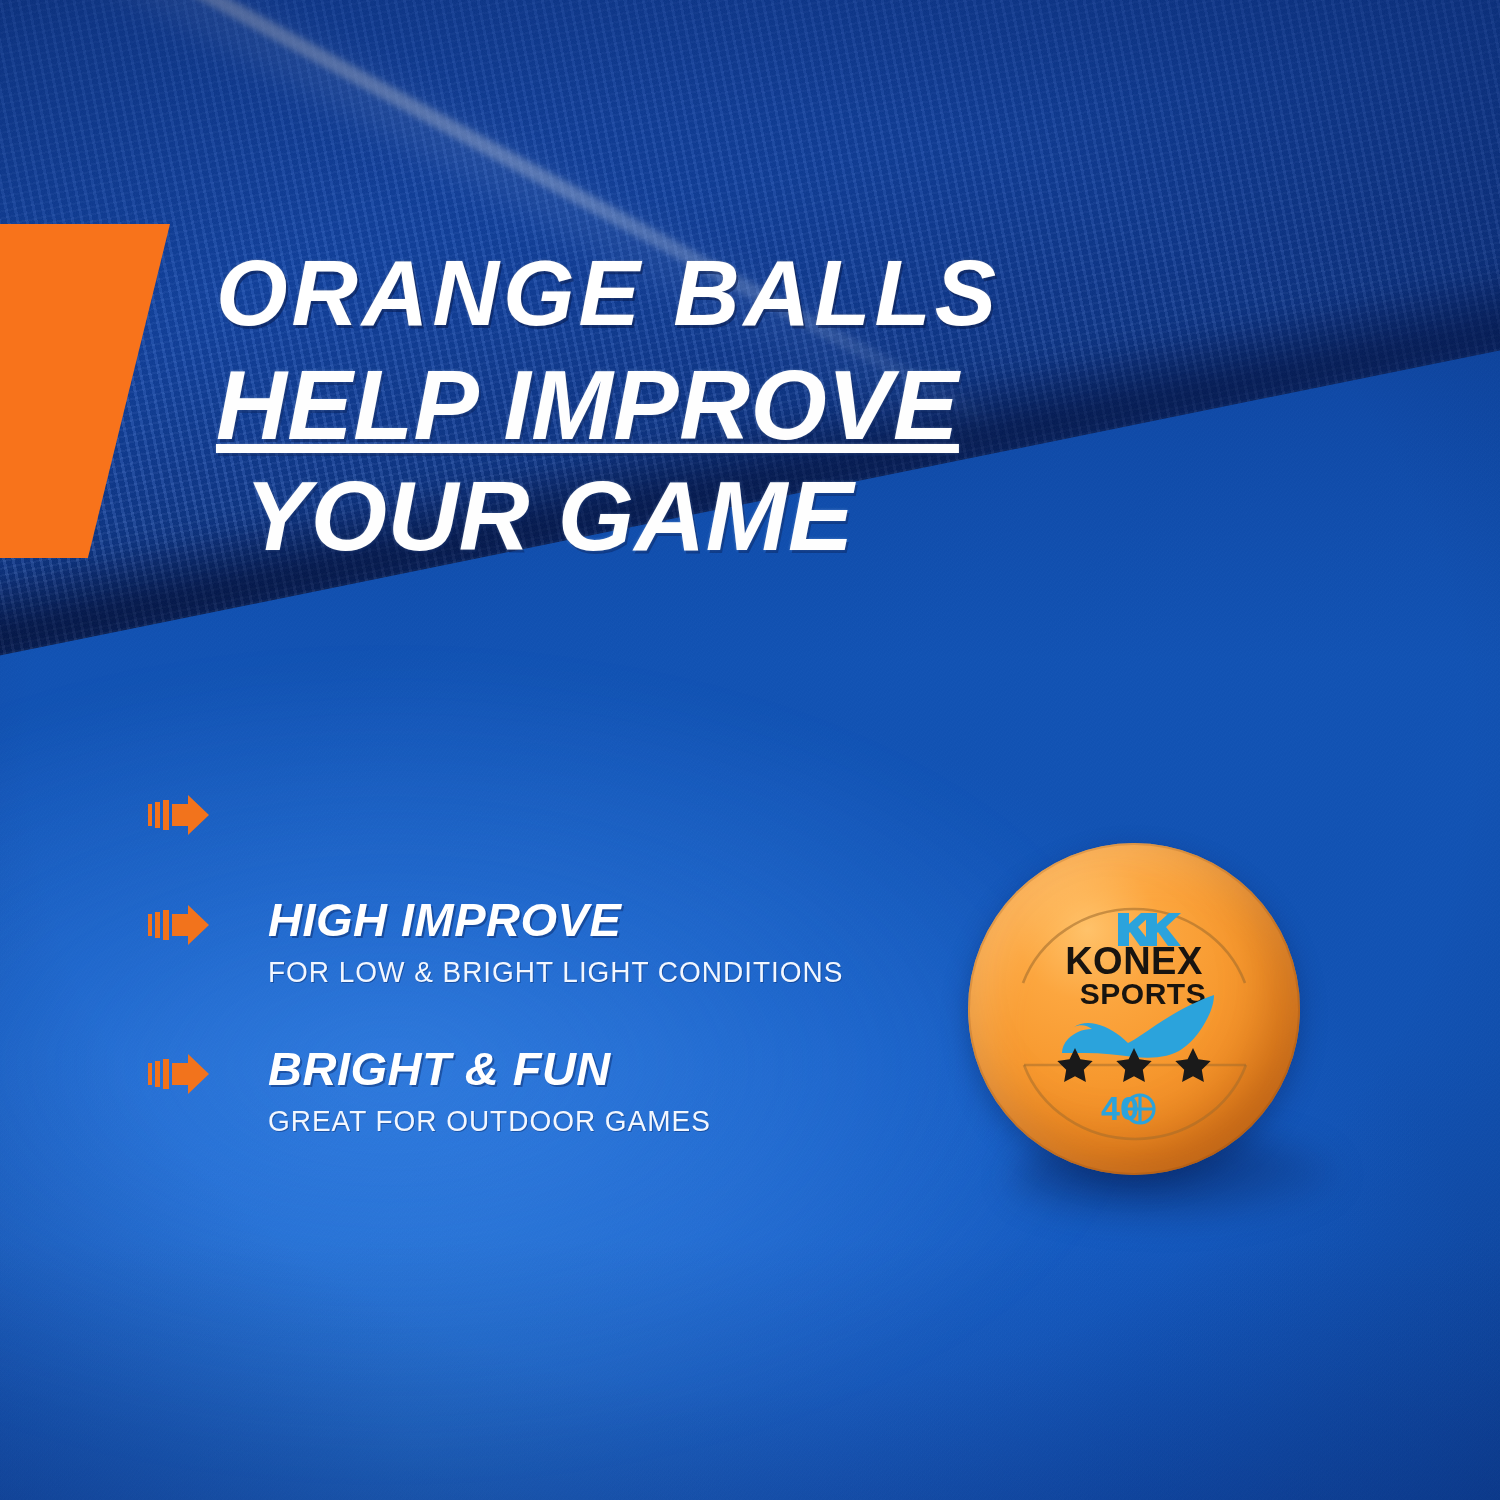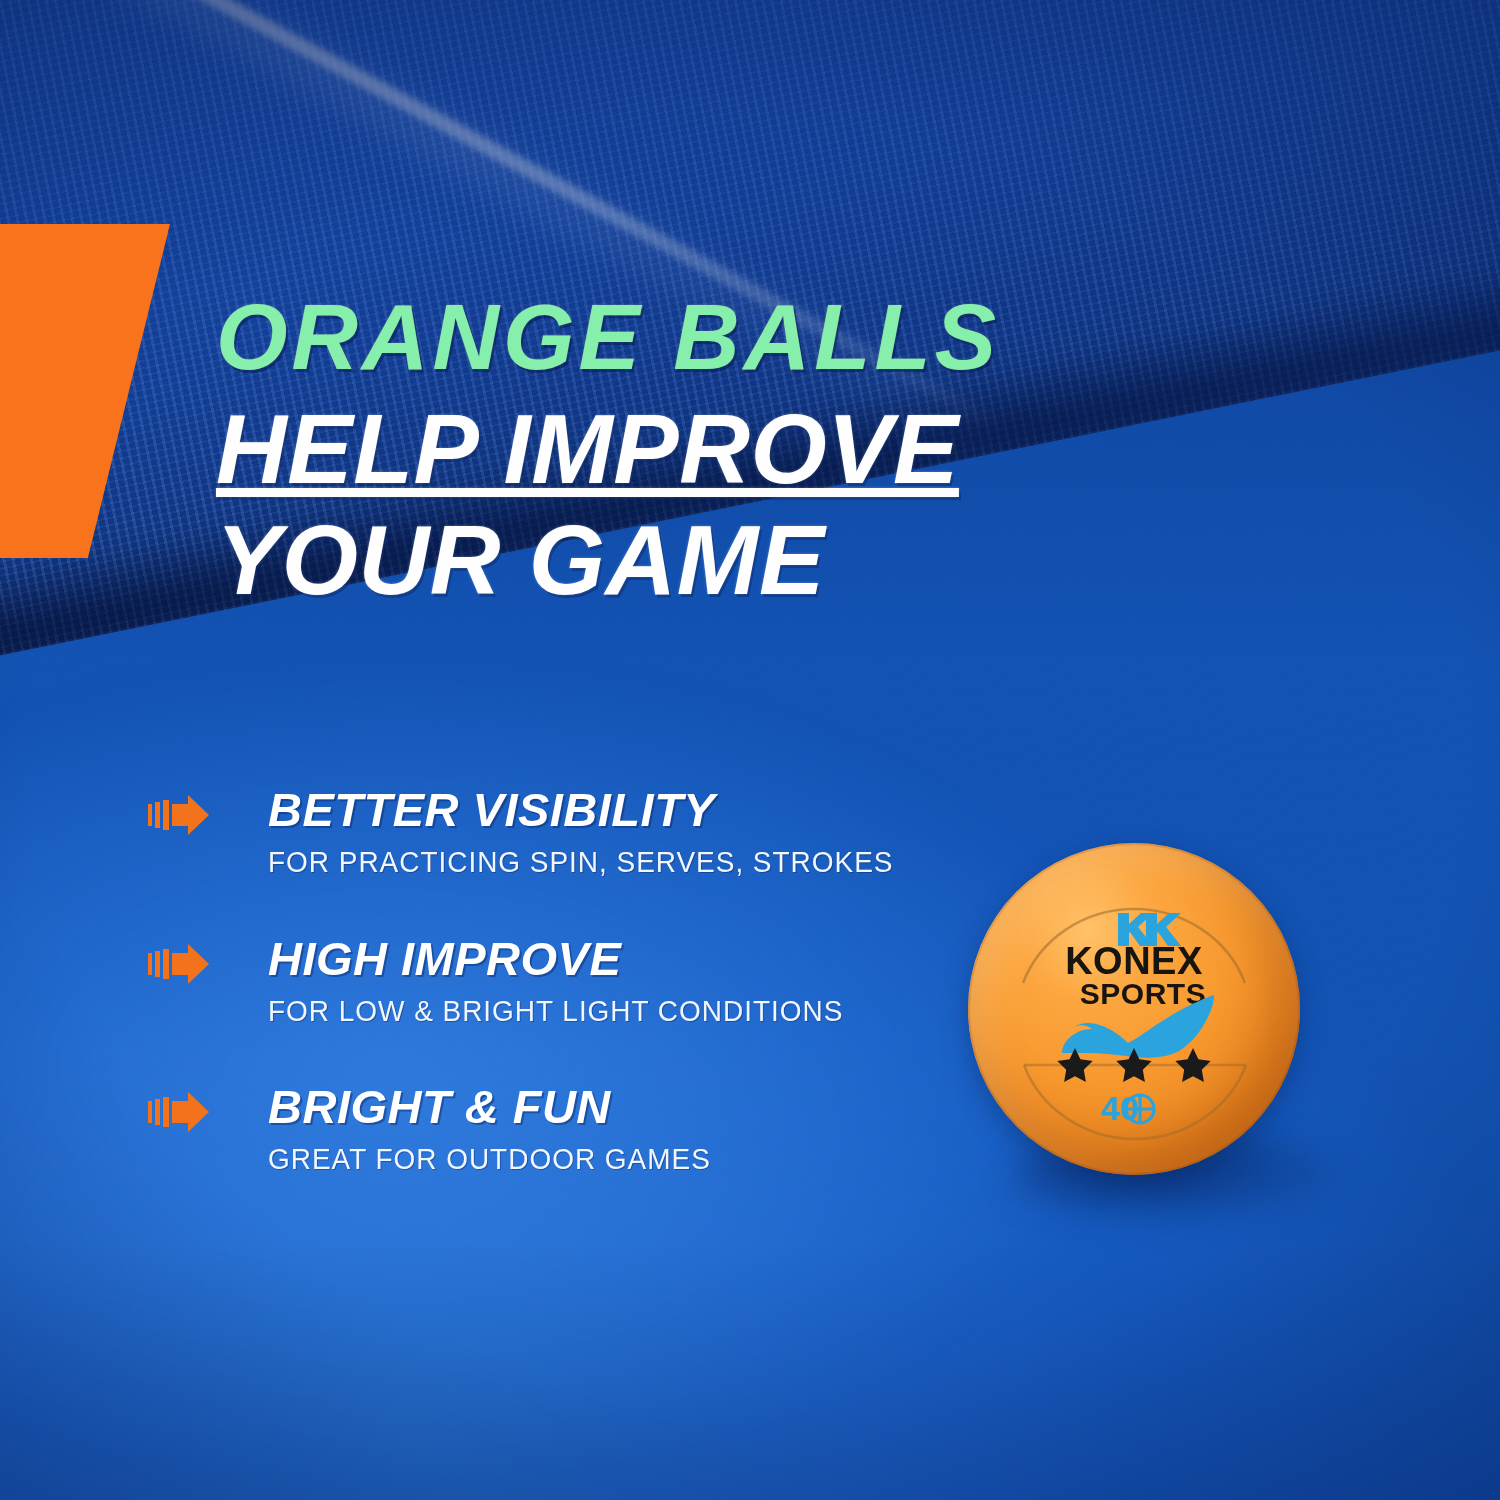--- a/index.html
+++ b/index.html
@@ -155,36 +155,35 @@
     display: block;
     font-style: italic;
     font-weight: bold;
     line-height: 0.99;
     white-space: nowrap;
     font-stretch: normal;
   }
   .hl-1 {
     font-size: 92px;
     letter-spacing: 4px;
-    color: #86efac;
+    color: #ffffff;
     text-shadow:
       2px 3px 0 rgba(6,26,78,0.55),
       0 0 2px rgba(255,220,170,0.35);
-    margin-top: 44px;
   }
   .hl-2, .hl-3 {
     font-size: 98px;
     letter-spacing: 0.5px;
     color: #fefefe;
     text-shadow:
       2px 3px 0 rgba(8,34,92,0.45),
       0 0 3px rgba(210,230,255,0.35);
   }
   .hl-2 { margin-top: 18px; text-decoration: underline; }
-  .hl-3 { margin-top: 14px; }
+  .hl-3 { margin-top: 14px; margin-left: 29px; }
 
   
   .features {
     position: absolute;
     left: 148px;
     top: 786px;
     width: 820px;
   }
   .feature {
     position: relative;
@@ -307,24 +306,20 @@
   <div class="features">
 
     <div class="feature">
       <span class="arrow-icon">
         <svg viewBox="0 0 62 46" width="62" height="46" aria-hidden="true">
           <rect x="0" y="12" width="4" height="22" fill="#f2721a"></rect>
           <rect x="7" y="10" width="5" height="26" fill="#f2721a"></rect>
           <rect x="15" y="8" width="6" height="30" fill="#f2721a"></rect>
           <path d="M24 12 H40 V3 L61 23 L40 43 V34 H24 Z" fill="#f2731c"></path>
         </svg>
-      </span>
-      <span class="feature-text">
-        <span class="feature-title">BETTER VISIBILITY</span>
-        <span class="feature-sub" style="display:block">FOR PRACTICING SPIN, SERVES, STROKES</span>
       </span>
     </div>
 
     <div class="feature">
       <span class="arrow-icon">
         <svg viewBox="0 0 62 46" width="62" height="46" aria-hidden="true">
           <rect x="0" y="12" width="4" height="22" fill="#f2721a"></rect>
           <rect x="7" y="10" width="5" height="26" fill="#f2721a"></rect>
           <rect x="15" y="8" width="6" height="30" fill="#f2721a"></rect>
           <path d="M24 12 H40 V3 L61 23 L40 43 V34 H24 Z" fill="#f2731c"></path>

